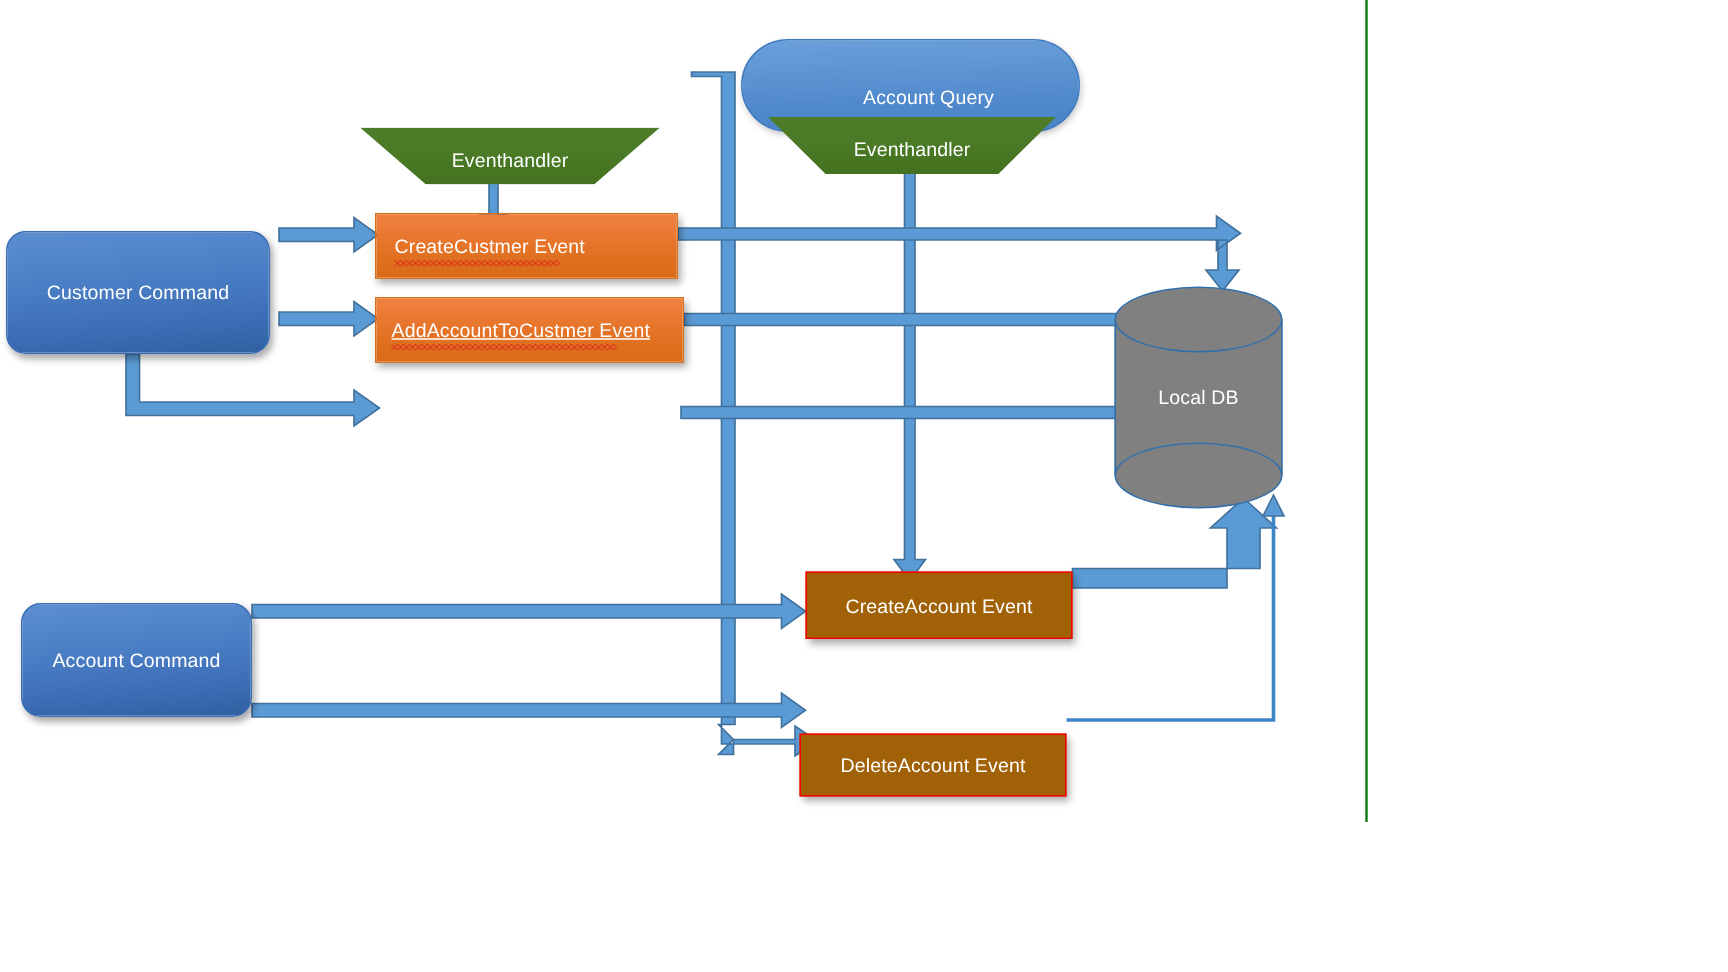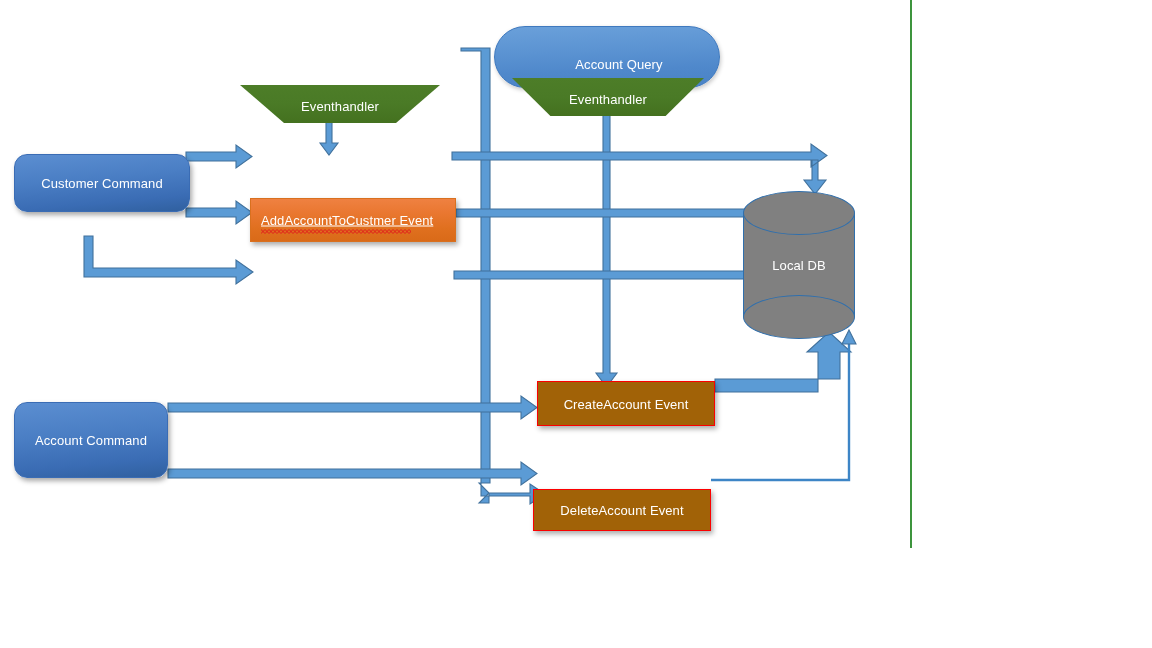--- a/index.html
+++ b/index.html
@@ -202,28 +202,31 @@
 
   <div class="node query-bubble" style="left:494px; top:26px; width:226px; height:62px;">
     <span class="node-label" style="top:30px; transform:none;padding-left:24px;">Account Query</span>
   </div>
 
   <div class="node funnel" style="left:512px; top:78px; width:192px; height:38px;
               clip-path: polygon(0% 0%, 100% 0%, 80% 100%, 20% 100%);">
     <span class="node-label" style="top:14px; transform:none;">Eventhandler</span>
   </div>
 
-  <div class="node cmd-box" style="left:14px; top:154px; width:176px; height:58px;">
+  <div class="node cmd-box" style="left:4px; top:154px; width:176px; height:82px;">
     <span class="node-label">Customer Command</span>
   </div>
 
   <div class="node cmd-box" style="left:14px; top:402px; width:154px; height:76px;">
     <span class="node-label">Account Command</span>
   </div>
 
+  <div class="node evt-orange" style="left:250px; top:142px; width:202px; height:44px;">
+    <span class="node-label" style="left:12px; right:auto; text-align:left;">CreateCustmer Event<span class="squiggle" style="left:0; width:110px;"></span></span>
+  </div>
 
   <div class="node evt-orange" style="left:250px; top:198px; width:206px; height:44px;">
     <span class="node-label" style="left:10px; right:auto; text-align:left;text-decoration:underline;">AddAccountToCustmer Event<span class="squiggle" style="left:0; width:150px;"></span></span>
   </div>
 
 
   <div class="node evt-red" style="left:537px; top:381px; width:178px; height:45px;">
     <span class="node-label">CreateAccount Event</span>
   </div>
 

